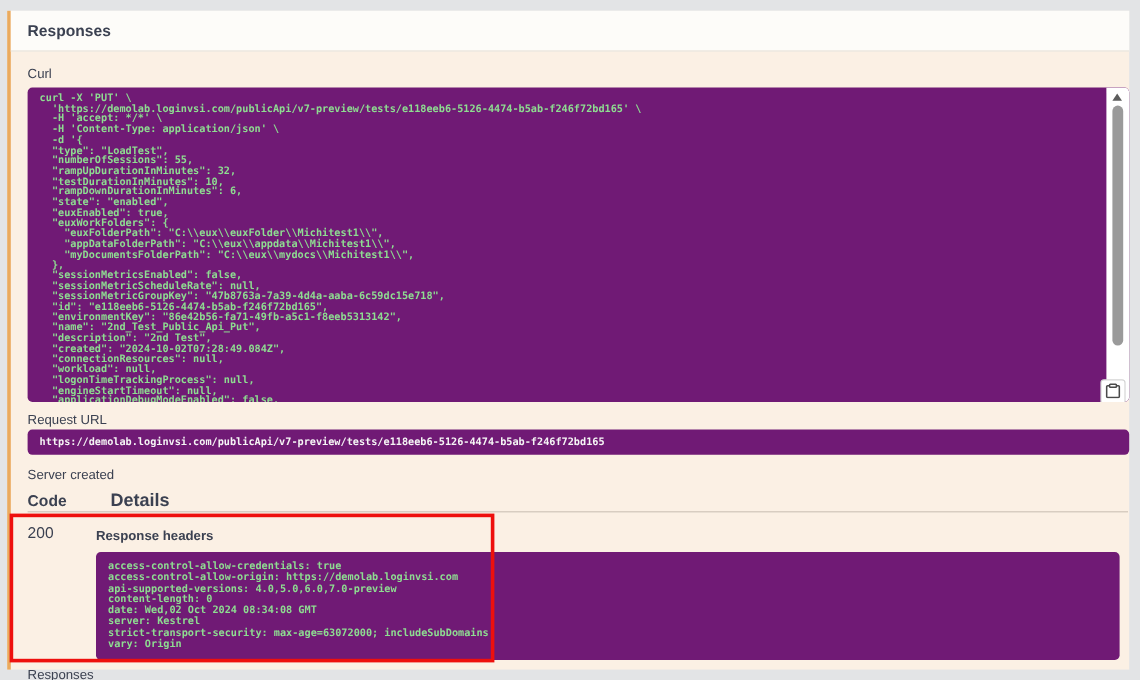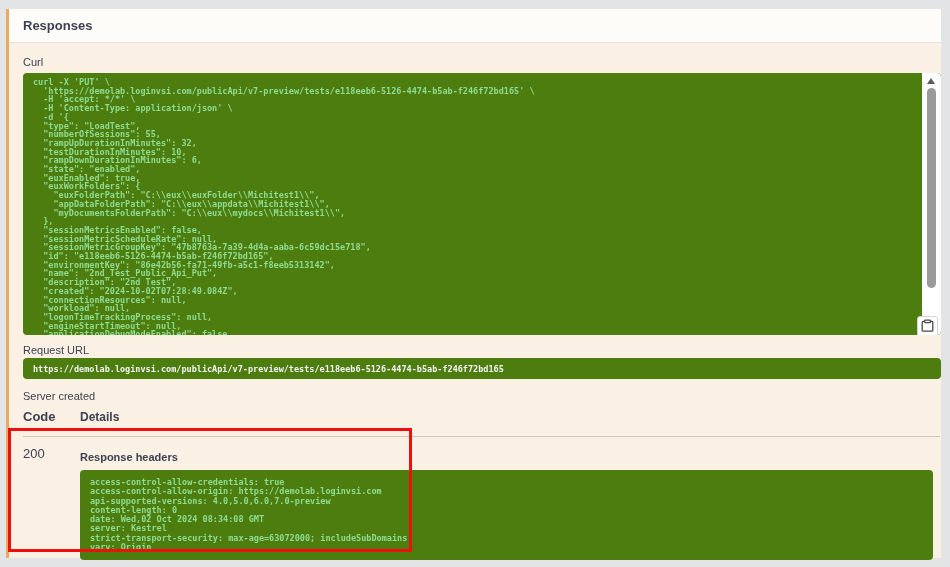--- a/index.html
+++ b/index.html
@@ -35,21 +35,21 @@
     padding: 0 1px 0 14px;
     position: relative;
   }
   .small-label {
     font-size: 11px;
     font-weight: 400;
     color: #3b4151;
   }
   .curl-label { margin-top: 13px; }
   .code-dark {
-    background: #4d7c0f;
+    background: #701a75;
     border-radius: 4px;
     color: #8edc91;
     font-family: "DejaVu Sans Mono", monospace;
   }
   .curl-block {
     position: relative;
     margin-top: 5px;
     height: 262px;
     width: 918px;
     overflow: hidden;
@@ -110,26 +110,26 @@
     font-weight: 700;
     color: #f5f5f5;
     white-space: nowrap;
     overflow: hidden;
   }
   .server-response-label { margin-top: 11px; }
   .resp-table-header {
     display: flex;
     align-items: baseline;
     margin-top: 7px;
-    padding-bottom: 12px;
+    padding-bottom: 0;
     border-bottom: 1px solid #cfc5b9;
   }
   .col-code { width: 57px; }
   .code-header { font-size: 13px; font-weight: 700; color: #3b4151; }
-  .details-header { font-size: 12px; font-weight: 700; color: #3b4151; }
+  .details-header { font-size: 15px; font-weight: 700; color: #3b4151; margin-left: 12px; }
   .resp-row {
     display: flex;
     align-items: flex-start;
     padding-top: 9px;
   }
   .status-code { font-size: 13px; color: #3b4151; }
   .resp-details { flex: 1; }
   .resp-headers-label { font-size: 11px; font-weight: 700; color: #3b4151; margin-top: 5px; }
   .headers-block {
     margin-top: 7px;

